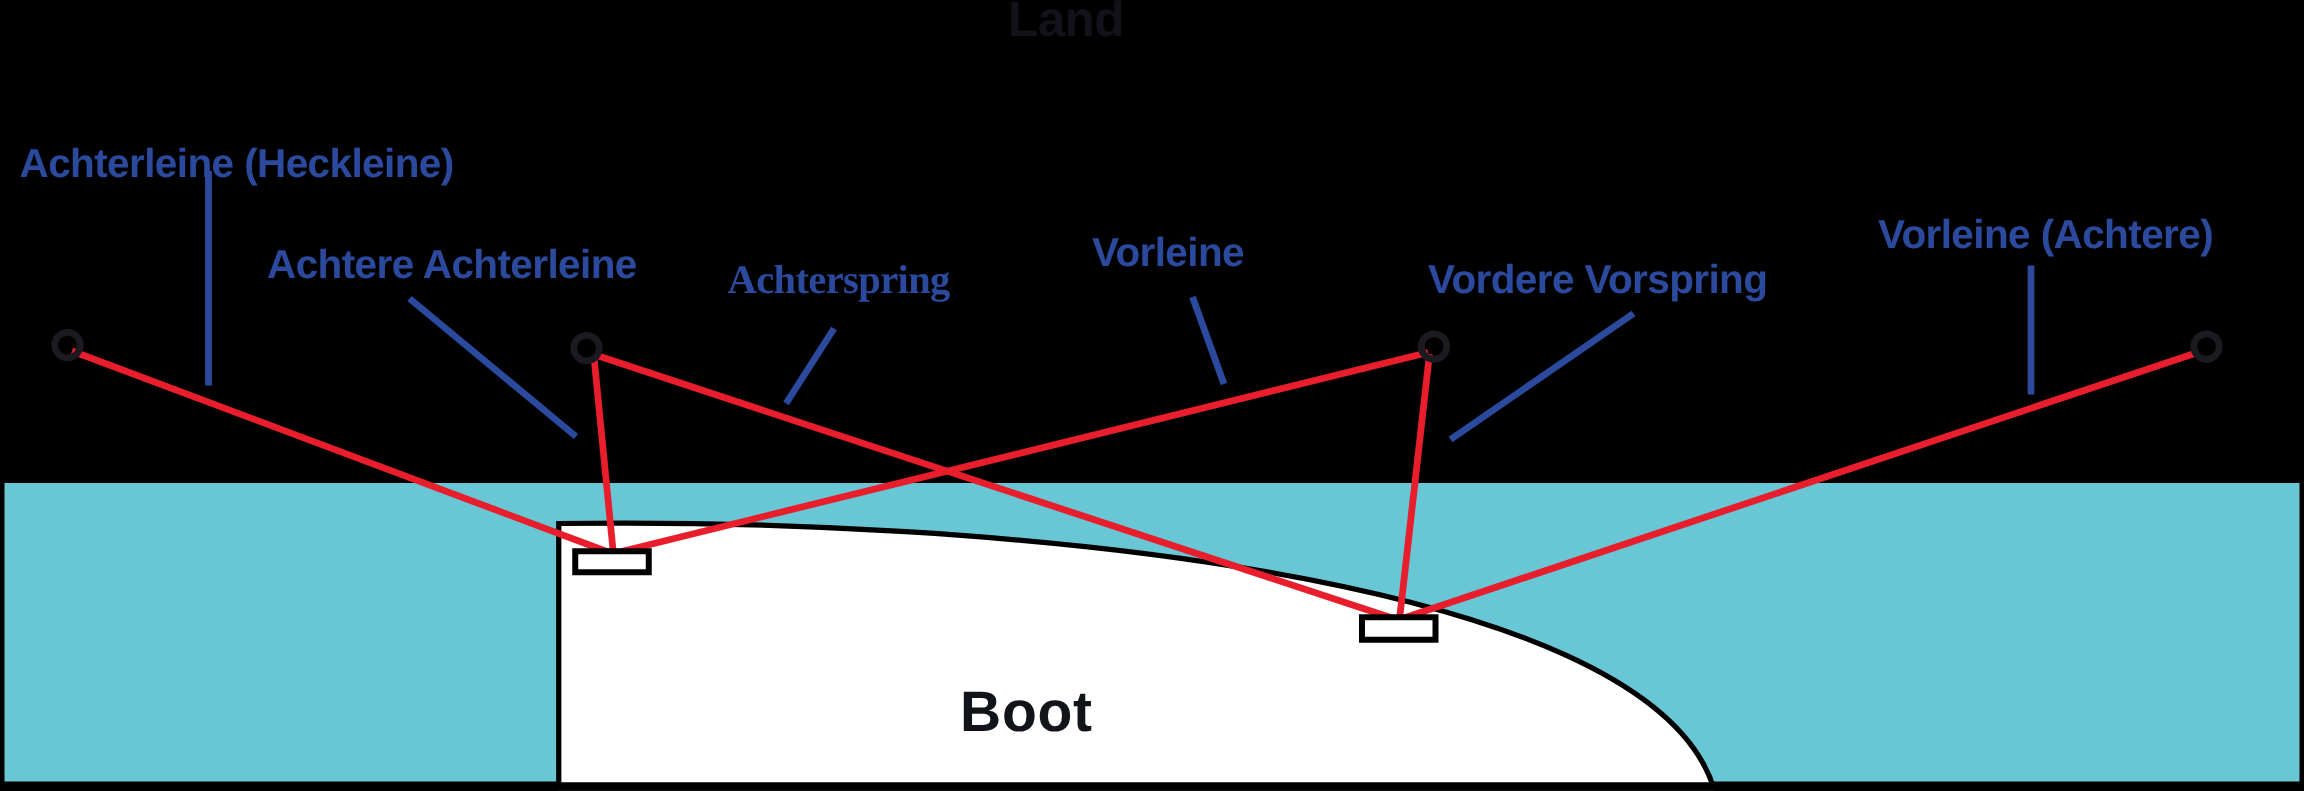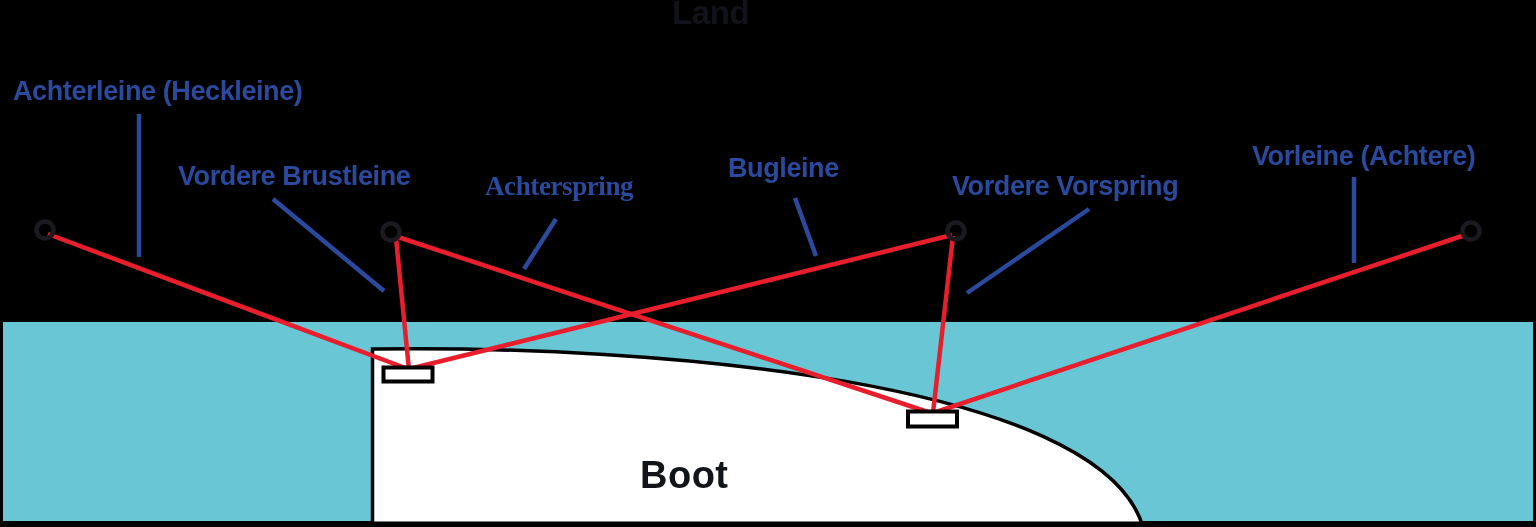--- a/index.html
+++ b/index.html
@@ -69,25 +69,25 @@
     <line x1="273" y1="199" x2="384" y2="291"></line>
     <line x1="556" y1="219" x2="524" y2="269"></line>
     <line x1="795" y1="198" x2="816" y2="256"></line>
     <line x1="1089" y1="209" x2="967" y2="293"></line>
     <line x1="1354" y1="177" x2="1354" y2="263"></line>
   </g>
 </svg>
 
 <div class="label dark" style="left:672px;top:-4px;font-size:33px;">Land</div>
 
-<div class="label" style="left:13px;top:78px;">Achterleine (Heckleine)</div>
+<div class="label" style="left:13px;top:96px;">Achterleine (Heckleine)</div>
 
-<div class="label" style="left:178px;top:163px;">Vordere Brustleine</div>
+<div class="label" style="left:178px;top:163px;">Achtere Achterleine</div>
 
 <div class="label" style="left:485px;top:173px;font-family:Liberation Serif, serif;">Achterspring</div>
 
-<div class="label" style="left:728px;top:155px;">Bugleine</div>
+<div class="label" style="left:728px;top:155px;">Vorleine</div>
 
 <div class="label" style="left:952px;top:173px;">Vordere Vorspring</div>
 
 <div class="label" style="left:1252px;top:143px;">Vorleine (Achtere)</div>
 
 <div class="label boot" style="left:640px;top:456px;font-size:38px;letter-spacing:0.5px;">Boot</div>
 
 </body></html>

